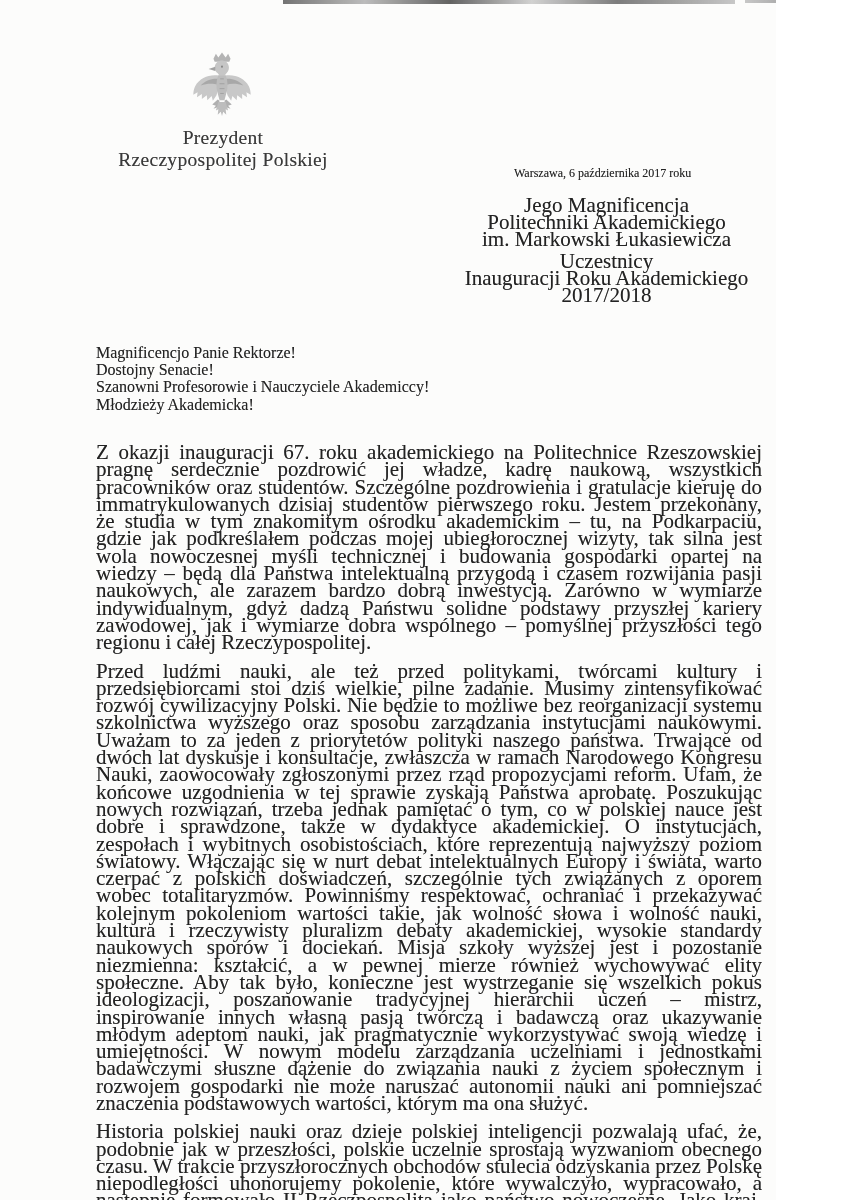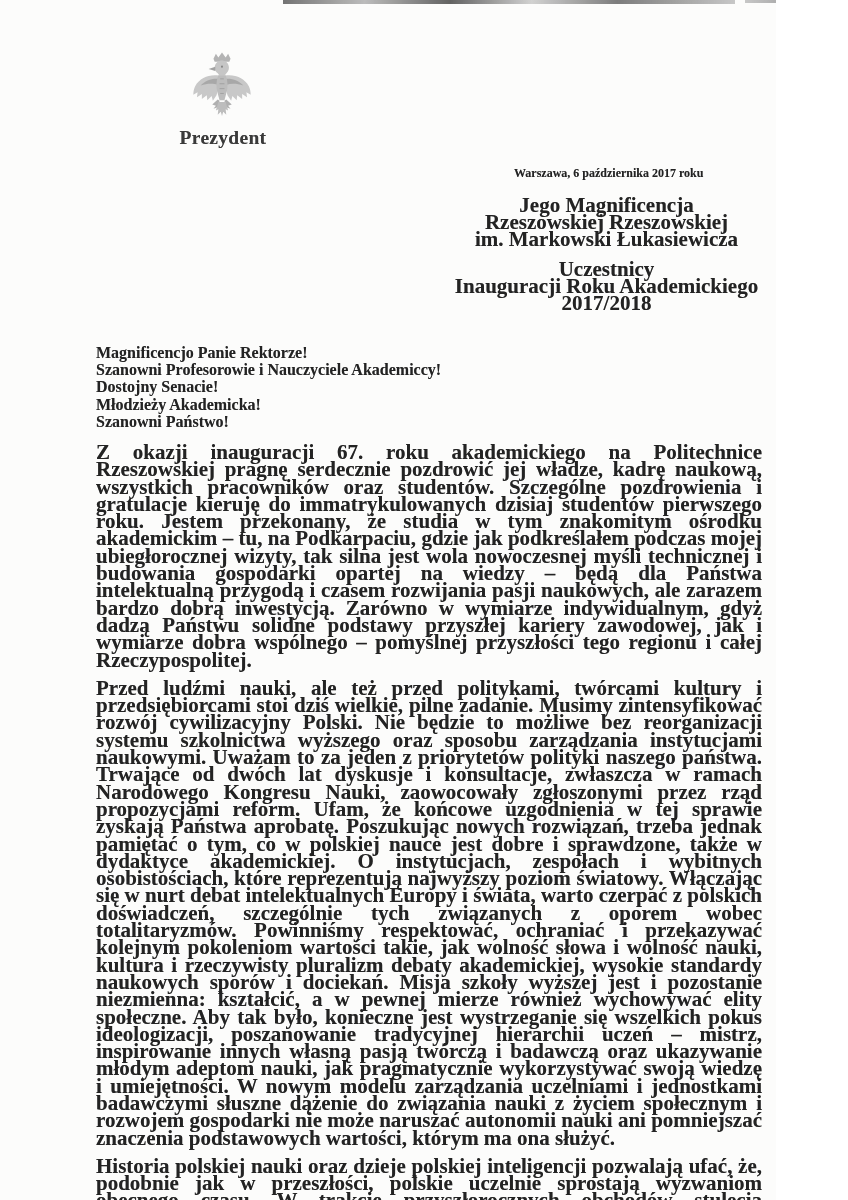--- a/index.html
+++ b/index.html
@@ -10,21 +10,20 @@
   }
   *{box-sizing:border-box;}
   html,body{margin:0;padding:0;background:#ffffff;}
   .page{
     position:relative;
     width:776px;height:1200px;
     background:var(--paper);
     font-family:"Liberation Serif","DejaVu Serif",serif;
     color:var(--ink);
     overflow:hidden;
-    font-weight:bold;
   }
   
   .scan-strip{
     position:absolute;top:0;left:283px;width:452px;height:4px;
     background:linear-gradient(90deg,
       rgba(70,70,70,.75) 0%,rgba(110,110,110,.45) 18%,
       rgba(60,60,60,.8) 37%,rgba(130,130,130,.35) 55%,
       rgba(70,70,70,.7) 74%,rgba(120,120,120,.4) 100%);
     filter:blur(.4px);
   }
@@ -48,21 +47,21 @@
     position:absolute;left:514px;top:164px;
     font-size:12px;line-height:18px;
     text-shadow:0 0 .5px rgba(40,40,40,.4);
   }
   .addressee{
     position:absolute;left:437px;top:197px;
     font-size:21px;line-height:17.2px;
     text-shadow:0 0 .5px rgba(40,40,40,.4);
     text-align:center;
   }
-  .addressee .group2{margin-top:12px;}
+  .addressee .group2{margin-top:4px;}
   .salutation{
     position:absolute;left:96px;top:344px;
     font-size:16px;line-height:17.2px;
     text-shadow:0 0 .5px rgba(40,40,40,.4);
   }
   .body-text{
     position:absolute;left:96px;top:444px;width:666px;
     font-size:21px;line-height:17.3px;
     text-align:justify;
     text-shadow:0 0 .5px rgba(40,40,40,.4);
@@ -105,42 +104,42 @@
         <path d="M43 78 L34 86 L40 88 L36 93 L44 90 L46 80 Z" fill="#b0b0b0"></path>
         <path d="M57 78 L66 86 L60 88 L64 93 L56 90 L54 80 Z" fill="#b0b0b0"></path>
 
         <path d="M44 82 L56 82 L60 96 L56 94 L57 103 L52 98 L50 105 L48 98 L43 103 L44 94 L40 96 Z" fill="#bdbdbd"></path>
       </g>
     </svg>
   </div>
 
   <div class="sender">
     <span class="line">Prezydent</span>
+    <span class="line">Rzeczypospolitej Polskiej</span>
   </div>
 
   <div class="dateline">Warszawa, 6 października 2017 roku</div>
 
   <div class="addressee">
     <div class="group1">
       <span class="line">Jego Magnificencja</span>
-      <span class="line">Rzeszowskiej Rzeszowskiej</span>
+      <span class="line">Politechniki Akademickiego</span>
       <span class="line">im. Markowski Łukasiewicza</span>
     </div>
     <div class="group2">
       <span class="line">Uczestnicy</span>
       <span class="line">Inauguracji Roku Akademickiego 2017/2018</span>
     </div>
   </div>
 
   <div class="salutation">
     <span class="line">Magnificencjo Panie Rektorze!</span>
+    <span class="line">Dostojny Senacie!</span>
     <span class="line">Szanowni Profesorowie i Nauczyciele Akademiccy!</span>
-    <span class="line">Dostojny Senacie!</span>
     <span class="line">Młodzieży Akademicka!</span>
-    <span class="line">Szanowni Państwo!</span>
   </div>
 
   <div class="body-text">
     <p>Z okazji inauguracji 67. roku akademickiego na Politechnice Rzeszowskiej pragnę serdecznie pozdrowić jej władze, kadrę naukową, wszystkich pracowników oraz studentów. Szczególne pozdrowienia i gratulacje kieruję do immatrykulowanych dzisiaj studentów pierwszego roku. Jestem przekonany, że studia w tym znakomitym ośrodku akademickim – tu, na Podkarpaciu, gdzie jak podkreślałem podczas mojej ubiegłorocznej wizyty, tak silna jest wola nowoczesnej myśli technicznej i budowania gospodarki opartej na wiedzy – będą dla Państwa intelektualną przygodą i czasem rozwijania pasji naukowych, ale zarazem bardzo dobrą inwestycją. Zarówno w wymiarze indywidualnym, gdyż dadzą Państwu solidne podstawy przyszłej kariery zawodowej, jak i wymiarze dobra wspólnego – pomyślnej przyszłości tego regionu i całej Rzeczypospolitej.</p>
     <p>Przed ludźmi nauki, ale też przed politykami, twórcami kultury i przedsiębiorcami stoi dziś wielkie, pilne zadanie. Musimy zintensyfikować rozwój cywilizacyjny Polski. Nie będzie to możliwe bez reorganizacji systemu szkolnictwa wyższego oraz sposobu zarządzania instytucjami naukowymi. Uważam to za jeden z priorytetów polityki naszego państwa. Trwające od dwóch lat dyskusje i konsultacje, zwłaszcza w ramach Narodowego Kongresu Nauki, zaowocowały zgłoszonymi przez rząd propozycjami reform. Ufam, że końcowe uzgodnienia w tej sprawie zyskają Państwa aprobatę. Poszukując nowych rozwiązań, trzeba jednak pamiętać o tym, co w polskiej nauce jest dobre i sprawdzone, także w dydaktyce akademickiej. O instytucjach, zespołach i wybitnych osobistościach, które reprezentują najwyższy poziom światowy. Włączając się w nurt debat intelektualnych Europy i świata, warto czerpać z polskich doświadczeń, szczególnie tych związanych z oporem wobec totalitaryzmów. Powinniśmy respektować, ochraniać i przekazywać kolejnym pokoleniom wartości takie, jak wolność słowa i wolność nauki, kultura i rzeczywisty pluralizm debaty akademickiej, wysokie standardy naukowych sporów i dociekań. Misja szkoły wyższej jest i pozostanie niezmienna: kształcić, a w pewnej mierze również wychowywać elity społeczne. Aby tak było, konieczne jest wystrzeganie się wszelkich pokus ideologizacji, poszanowanie tradycyjnej hierarchii uczeń – mistrz, inspirowanie innych własną pasją twórczą i badawczą oraz ukazywanie młodym adeptom nauki, jak pragmatycznie wykorzystywać swoją wiedzę i umiejętności. W nowym modelu zarządzania uczelniami i jednostkami badawczymi słuszne dążenie do związania nauki z życiem społecznym i rozwojem gospodarki nie może naruszać autonomii nauki ani pomniejszać znaczenia podstawowych wartości, którym ma ona służyć.</p>
     <p>Historia polskiej nauki oraz dzieje polskiej inteligencji pozwalają ufać, że, podobnie jak w przeszłości, polskie uczelnie sprostają wyzwaniom obecnego czasu. W trakcie przyszłorocznych obchodów stulecia odzyskania przez Polskę niepodległości uhonorujemy pokolenie, które wywalczyło, wypracowało, a następnie formowało II Rzeczpospolitą jako państwo nowoczesne. Jako kraj, który pod wieloma względami był w ówczesnej awangardzie rozwiązań ustrojowych, osiągnięć nauk ścisłych i myśli technicznej oraz rozwoju nauk społecznych, kultury i sztuki. Jestem przekonany, że duma z tych świetnych tradycji oraz przynależny autentycznym elitom patriotyzm skłonią środowiska akademickie do włączenia się w obchody tego niezwykłego jubileuszu w sposób godny, uroczysty, z inwencją i wizjonerskim rozmachem.</p>
   </div>
 
 </div>
 

